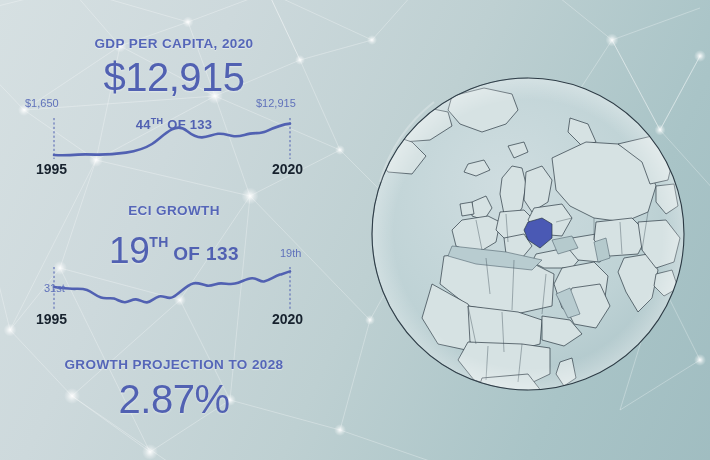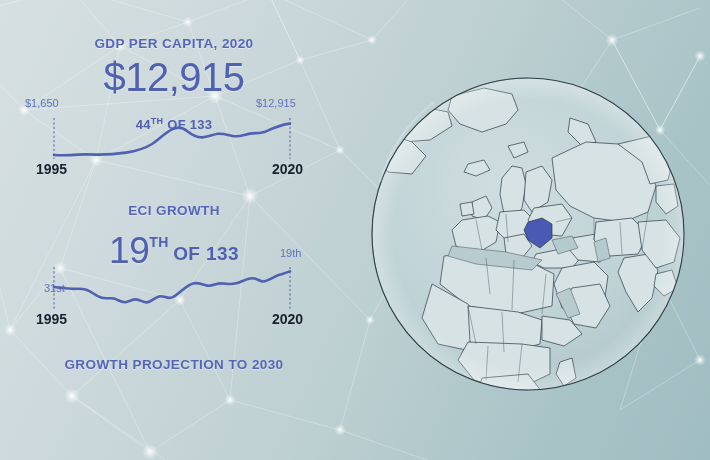--- a/index.html
+++ b/index.html
@@ -250,21 +250,22 @@
                  C235,14.8 238,19.2 242,18.4 C248,17.2 252,13.4 258,11.6
                  C262,10.4 265,9.6 268,8.4" fill="none" stroke="#5161b2" stroke-width="2.6" stroke-linecap="round" stroke-linejoin="round"></path>
       </svg>
       <div class="endpoint-label" style="left:22px; top:-16px;margin-top:35px;">31st</div>
       <div class="endpoint-label" style="left:258px; top:-16px;">19th</div>
       <div class="year-label" style="left:14px; top:48px;">1995</div>
       <div class="year-label" style="left:250px; top:48px;">2020</div>
     </div>
 
     <div style="position:absolute; left:0; top:357px; width:348px;">
-      <div class="stat-title">GROWTH PROJECTION TO 2030</div>
+      <div class="stat-title">GROWTH PROJECTION TO 2028</div>
+      <div class="stat-big" style="margin-top:6px;">2.87%</div>
     </div>
   </div>
 
   <svg class="globe" viewBox="0 0 344 344">
     <defs>
       <clipPath id="sphereClip">
           <circle cx="172" cy="172" r="156"></circle>
         </clipPath>
       <radialGradient id="oceanGrad" cx="42%" cy="34%" r="78%">
         <stop offset="0%" stop-color="#cfdde0"></stop>

